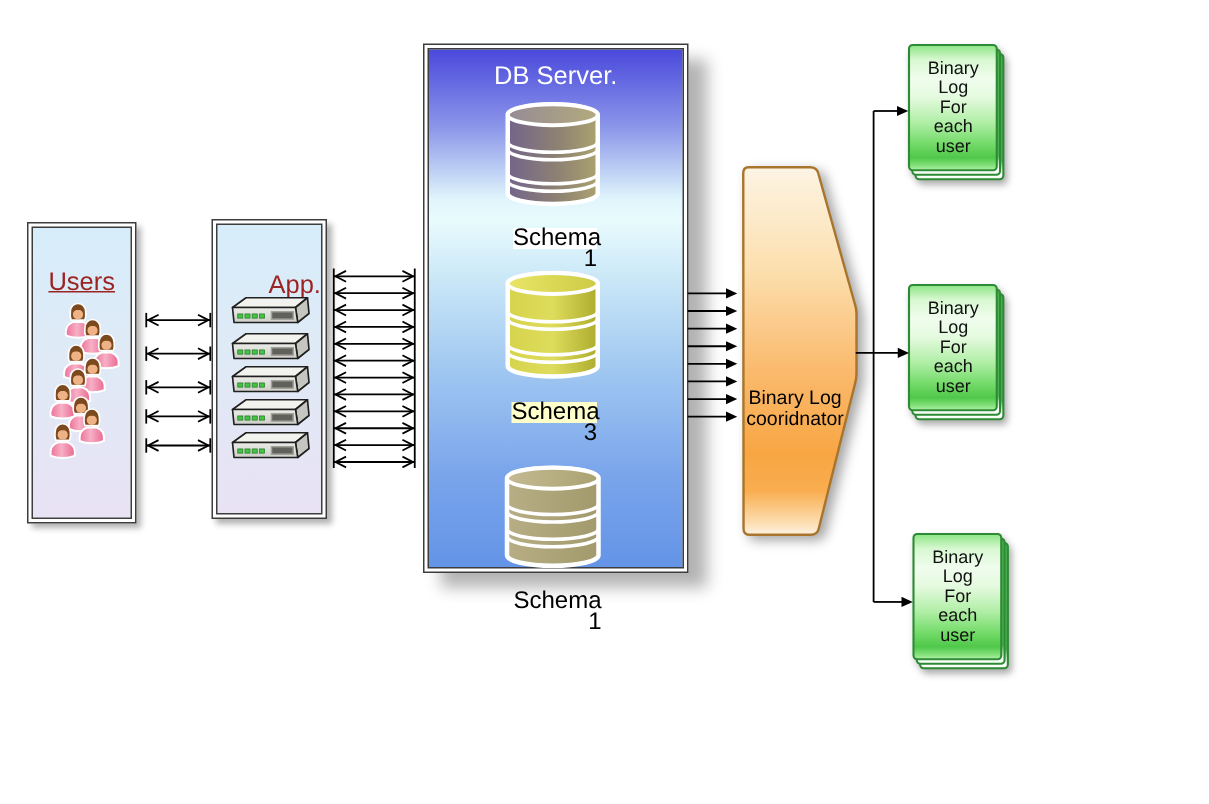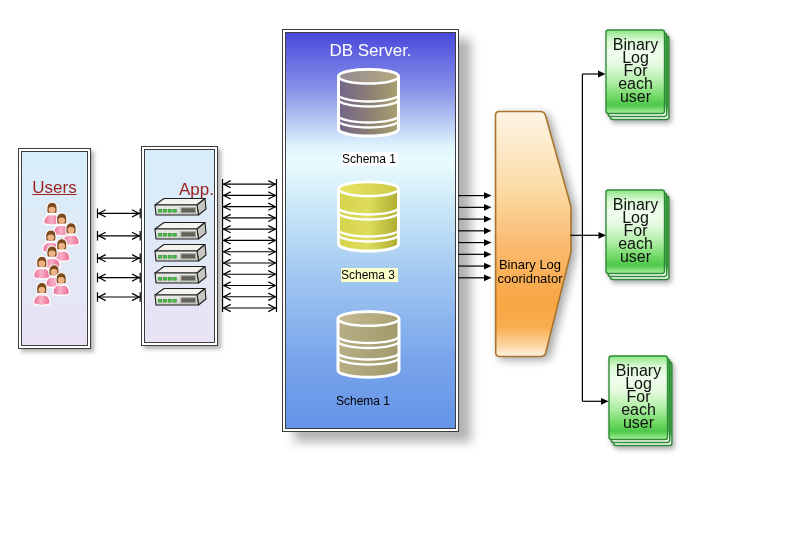--- a/index.html
+++ b/index.html
@@ -4,34 +4,34 @@
 <style>
   html,body{margin:0;padding:0;background:#fff;}
   #canvas{position:relative;width:806px;height:536px;background:#ffffff;overflow:hidden;
           font-family:"Liberation Sans","DejaVu Sans",sans-serif;}
   .frame{position:absolute;border:1.2px solid #3d3d3d;background:#ffffff;padding:2px;box-sizing:border-box;}
   .frame .inner{position:relative;width:100%;height:100%;border:1.2px solid #3d3d3d;box-sizing:border-box;}
   #users-box{left:18px;top:148px;width:73px;height:201px;box-shadow:3px 3px 4px rgba(0,0,0,0.30);}
   #users-box .inner{background:linear-gradient(180deg,#d7edfa 0%,#dfeaf6 45%,#e9e2f5 100%);}
   #app-box{left:141px;top:146px;width:77px;height:200px;box-shadow:3px 3px 4px rgba(0,0,0,0.30);}
   #app-box .inner{background:linear-gradient(180deg,#d7edfa 0%,#dfeaf6 45%,#e9e2f5 100%);}
-  #db-box{left:282px;top:29px;width:177px;height:403px;box-shadow:12px 10px 10px rgba(0,0,0,0.30);}
+  #db-box{left:282px;top:29px;width:177px;height:353px;box-shadow:12px 10px 10px rgba(0,0,0,0.30);}
   #db-box .inner{background:linear-gradient(180deg,#4a49dc 0%,#8b96e9 15%,#e0f6fc 29%,#e9fbfd 33%,#c8e6f7 45%,#a0c7f1 62%,#7aa5eb 82%,#6494e7 100%);}
   .boxtitle{position:absolute;width:100%;text-align:center;color:#9b2423;font-size:17px;line-height:20px;}
   #db-title{color:#ffffff;top:8px;font-size:17px;}
   #users-title{top:26px;text-decoration:underline;}
   #app-title{top:30px;margin-left:17px;}
-  .schemalabel{position:absolute;font-size:12px;color:#000;text-align:left;line-height:14px;}
+  .schemalabel{position:absolute;font-size:16px;color:#000;text-align:right;line-height:14px;}
   #schema1-label{left:342px;top:152px;width:56px;height:14px;background:#ffffff;}
   #schema2-label{left:341px;top:268px;width:57px;height:14px;background:#ffffcc;}
   #schema3-label{left:336px;top:394px;width:65px;height:14px;}
   #gfx{position:absolute;left:0;top:0;width:806px;height:536px;}
   .overlaytext{position:absolute;font-size:13px;color:#000;text-align:center;}
   #coord-label{left:492px;top:222px;width:76px;line-height:14px;margin-top:36px;}
-  .greentext{font-size:16px;line-height:12.9px;color:#111;}
+  .greentext{font-size:12px;line-height:12.9px;color:#111;}
   #green-text-0{left:606px;top:39px;width:59px;}
   #green-text-1{left:606px;top:199px;width:59px;}
   #green-text-2{left:609px;top:365px;width:59px;}
 </style>
 </head>
 <body>
 
 <div id="canvas">
 
   <div class="frame" id="users-box">

